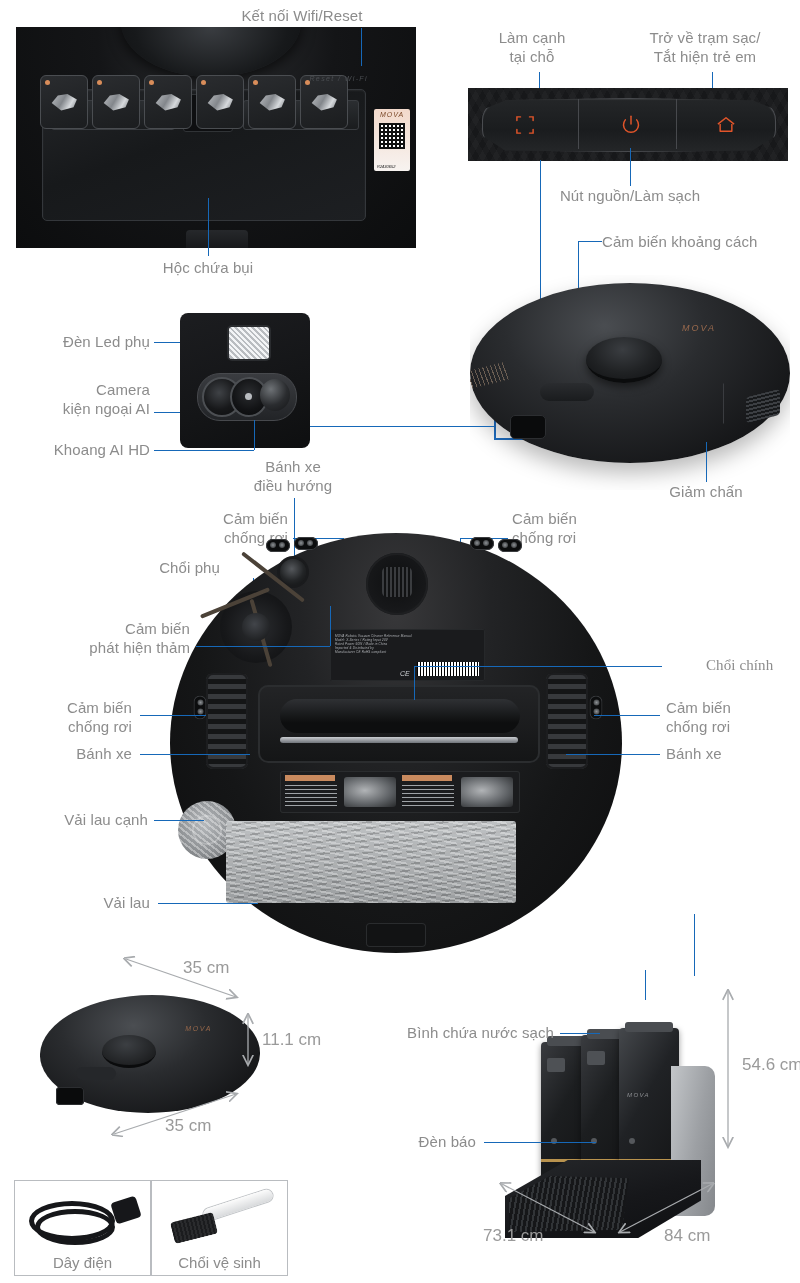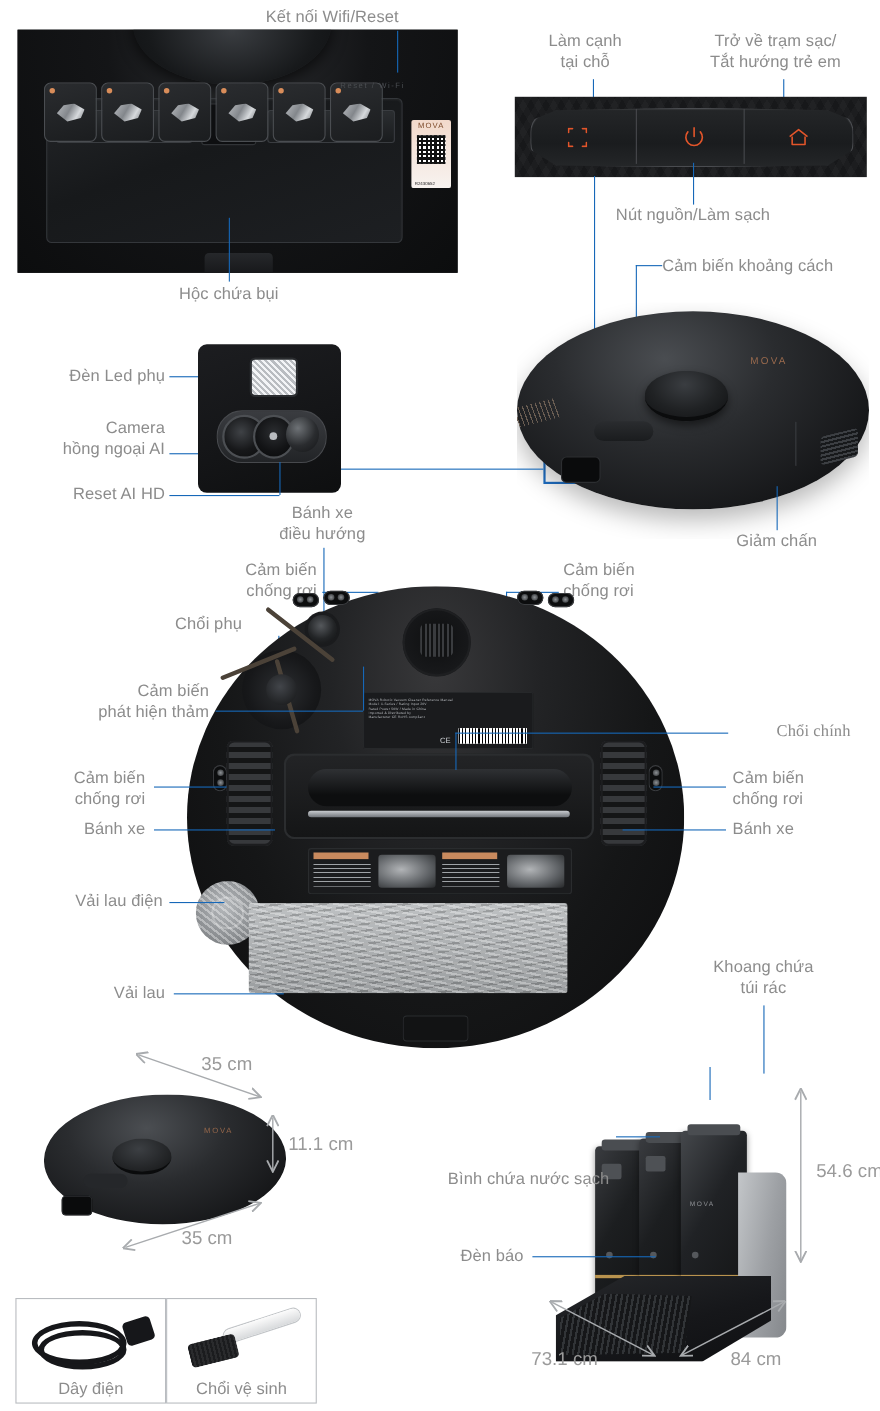--- a/index.html
+++ b/index.html
@@ -20,21 +20,21 @@
   .lbl.l{text-align:left;}
   .dim{
     position:absolute;color:#9a9a9a;font-size:17px;line-height:20px;white-space:nowrap;
   }
   .ln{position:absolute;background:#1668b8;}
   .lnh{height:1px;}
   .lnv{width:1px;}
   .box{position:absolute;border:2px solid #1f6fc4;box-sizing:border-box;}
 
   
-  .photo{position:absolute;overflow:hidden;}
+  .photo{position:absolute;overflow:hidden;font-style:italic;}
 
   
   #p-dustbin{
     left:16px;top:27px;width:400px;height:221px;
     background:
       radial-gradient(ellipse at 50% 6%, #2e3033 0%, #141517 42%, #0c0d0e 100%),
       #101112;
   }
   #p-dustbin .lid{
     position:absolute;left:105px;top:-60px;width:180px;height:110px;border-radius:50%;
@@ -421,21 +421,21 @@
   <div class="ln lnv" style="left:361px;top:28px;height:38px;"></div>
 
   <div class="ln lnv" style="left:208px;top:198px;height:58px;"></div>
   <div class="lbl c" style="left:118px;top:258px;width:180px;">Hộc chứa bụi</div>
 
   <div class="lbl c" style="left:462px;top:28px;width:140px;">Làm cạnh
 tại chỗ</div>
   <div class="ln lnv" style="left:539px;top:72px;height:26px;"></div>
 
   <div class="lbl c" style="left:620px;top:28px;width:170px;">Trở về trạm sạc/
-Tắt hướng trẻ em</div>
+Tắt hiện trẻ em</div>
   <div class="ln lnv" style="left:712px;top:72px;height:26px;"></div>
 
   <div class="photo" id="p-panel">
     <div class="bar"></div>
     <div class="div1"></div>
     <div class="div2"></div>
     <svg class="ic-spot" viewBox="0 0 20 20">
       <g stroke="#e2552a" stroke-width="1.6" fill="none" stroke-linecap="round">
         <path d="M1 5 V1 H5"></path>
           <path d="M15 1 H19 V5"></path>
@@ -480,32 +480,32 @@
     <div class="logo">MOVA</div>
   </div>
 
   <div class="ln lnv" style="left:706px;top:442px;height:40px;"></div>
   <div class="lbl c" style="left:626px;top:482px;width:160px;">Giảm chấn</div>
 
   <div class="lbl r" style="left:20px;top:332px;width:130px;">Đèn Led phụ</div>
   <div class="ln lnh" style="left:154px;top:342px;width:72px;"></div>
 
   <div class="lbl r" style="left:8px;top:380px;width:142px;">Camera
-hồng ngoại AI</div>
+kiện ngoại AI</div>
   <div class="ln lnh" style="left:154px;top:412px;width:60px;"></div>
 
   <div class="photo" id="p-cam">
     <div class="led"></div>
     <div class="lenses"></div>
     <div class="l1"></div>
     <div class="l2"></div>
     <div class="l3"></div>
   </div>
 
-  <div class="lbl r" style="left:8px;top:440px;width:142px;">Reset AI HD</div>
+  <div class="lbl r" style="left:8px;top:440px;width:142px;">Khoang AI HD</div>
   <div class="ln lnh" style="left:154px;top:450px;width:100px;"></div>
   <div class="ln lnv" style="left:254px;top:420px;height:30px;"></div>
 
   <div class="ln lnh" style="left:310px;top:426px;width:184px;"></div>
 
   <div class="lbl c" style="left:218px;top:457px;width:150px;">Bánh xe
 điều hướng</div>
   <div class="ln lnv" style="left:294px;top:498px;height:100px;"></div>
 
   <div class="lbl r" style="left:178px;top:509px;width:110px;">Cảm biến
@@ -583,21 +583,21 @@
   <div class="lbl l" style="left:666px;top:698px;width:130px;">Cảm biến
 chống rơi</div>
   <div class="ln lnh" style="left:594px;top:715px;width:66px;"></div>
 
   <div class="lbl r" style="left:26px;top:744px;width:106px;">Bánh xe</div>
   <div class="ln lnh" style="left:140px;top:754px;width:110px;"></div>
 
   <div class="lbl l" style="left:666px;top:744px;width:110px;">Bánh xe</div>
   <div class="ln lnh" style="left:566px;top:754px;width:94px;"></div>
 
-  <div class="lbl r" style="left:20px;top:810px;width:128px;">Vải lau điện</div>
+  <div class="lbl r" style="left:20px;top:810px;width:128px;">Vải lau cạnh</div>
   <div class="ln lnh" style="left:154px;top:820px;width:50px;"></div>
 
   <div class="lbl r" style="left:44px;top:893px;width:106px;">Vải lau</div>
   <div class="ln lnh" style="left:158px;top:903px;width:100px;"></div>
 
   <div class="photo" id="p-small">
     <div class="rim"></div>
     <div class="top"></div>
     <div class="ld"></div>
     <div class="pn"></div>
@@ -621,22 +621,20 @@
   <svg style="position:absolute;left:240px;top:1012px;width:16px;height:58px;overflow:visible;">
     <line x1="8" y1="4" x2="8" y2="52" stroke="#a8abae" stroke-width="1.3" marker-start="url(#ah2)" marker-end="url(#ah)"></line>
   </svg>
   <div class="dim" style="left:262px;top:1030px;">11.1 cm</div>
 
   <svg style="position:absolute;left:108px;top:1090px;width:140px;height:50px;overflow:visible;">
     <line x1="6" y1="44" x2="128" y2="4" stroke="#a8abae" stroke-width="1.3" marker-start="url(#ah2)" marker-end="url(#ah)"></line>
   </svg>
   <div class="dim" style="left:165px;top:1116px;">35 cm</div>
 
-  <div class="lbl c" style="left:614px;top:870px;width:160px;">Khoang chứa
-túi rác</div>
   <div class="ln lnv" style="left:694px;top:914px;height:62px;"></div>
 
   <div class="ln lnv" style="left:645px;top:970px;height:30px;"></div>
 
   <div class="photo" id="p-dock">
     <div class="tank t1">
       <div class="cap"></div>
       <div class="ltch"></div>
       <div class="dot"></div>
       <div class="gold"></div>
@@ -651,21 +649,21 @@
       <div class="cap"></div>
       <div class="dot"></div>
       <div class="gold"></div>
     </div>
     <div class="logo">MOVA</div>
     <div class="sideplate"></div>
     <div class="base"></div>
     <div class="ramp"></div>
   </div>
 
-  <div class="lbl r" style="left:354px;top:1062px;width:200px;">Bình chứa nước sạch</div>
+  <div class="lbl r" style="left:354px;top:1023px;width:200px;">Bình chứa nước sạch</div>
   <div class="ln lnh" style="left:560px;top:1033px;width:40px;"></div>
 
   <div class="lbl r" style="left:380px;top:1132px;width:96px;">Đèn báo</div>
   <div class="ln lnh" style="left:484px;top:1142px;width:112px;"></div>
 
   <svg style="position:absolute;left:720px;top:988px;width:16px;height:164px;overflow:visible;">
     <line x1="8" y1="4" x2="8" y2="158" stroke="#a8abae" stroke-width="1.3" marker-start="url(#ah2)" marker-end="url(#ah)"></line>
   </svg>
   <div class="dim" style="left:742px;top:1055px;">54.6 cm</div>
 

